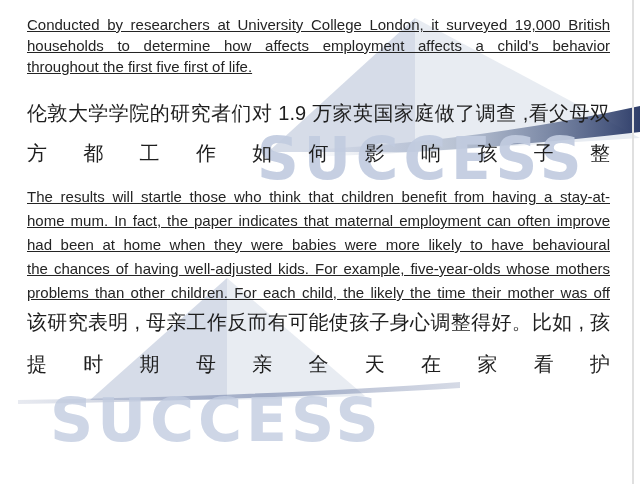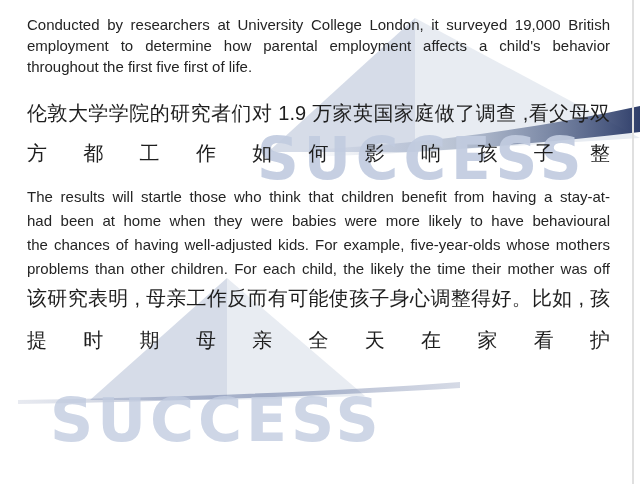--- a/index.html
+++ b/index.html
@@ -38,21 +38,21 @@
     opacity: .8;
   }
   
   .page {
     position: absolute; inset: 0;
     z-index: 1;
     padding: 14px 30px 0 27px;
     box-sizing: border-box;
   }
   .para { margin: 0; }
-  .para.en { font-size: 15px; line-height: 21px; color: #242424; }
+  .para.en { font-size: 15px; line-height: 21px; color: #242424; text-decoration: underline; }
   .para.zh { font-size: 20px; color: #1e1e1e; }
   .para.p2 { margin-top: 16px; line-height: 40px; }
   .para.p3 { margin-top: 12px; line-height: 24px; }
   .para.p4 { margin-top: -4px; line-height: 42px; }
   .jline { text-align: justify; text-align-last: justify; }
   .lline { text-align: left; }
   
   .edge-line {
     position: absolute;
     left: 632px; top: 0;
@@ -94,30 +94,31 @@
     <path d="M 18 400 C 160 398 330 392 460 382 L 460 388 C 330 396 160 402 18 404 Z" fill="url(#swooshBottom)"></path>
   </svg>
   <div class="wm-success top">SUCCESS</div>
   <div class="wm-success bottom">SUCCESS</div>
 </div>
 
 <div class="page">
 
   <div class="para en p1">
     <div class="jline">Conducted by researchers at University College London, it surveyed 19,000 British</div>
-    <div class="jline">employment to determine how parental employment affects a child's behavior</div>
+    <div class="jline">households to determine how affects employment affects a child's behavior</div>
     <div class="lline">throughout the first five first of life.</div>
   </div>
 
   <div class="para zh p2">
     <div class="jline">伦敦大学学院的研究者们对 1.9 万家英国家庭做了调查 ,看父母双方都工作如何影响孩子整</div>
   </div>
 
   <div class="para en p3">
     <div class="jline">The results will startle those who think that children benefit from having a stay-at-</div>
+    <div class="jline">home mum. In fact, the paper indicates that maternal employment can often improve</div>
     <div class="jline">had been at home when they were babies were more likely to have behavioural</div>
     <div class="jline">the chances of having well-adjusted kids. For example, five-year-olds whose mothers</div>
     <div class="jline">problems than other children. For each child, the likely the time their mother was off</div>
   </div>
 
   <div class="para zh p4">
     <div class="jline">该研究表明 , 母亲工作反而有可能使孩子身心调整得好。比如 , 孩提时期母亲全天在家看护</div>
 
   </div>
 

